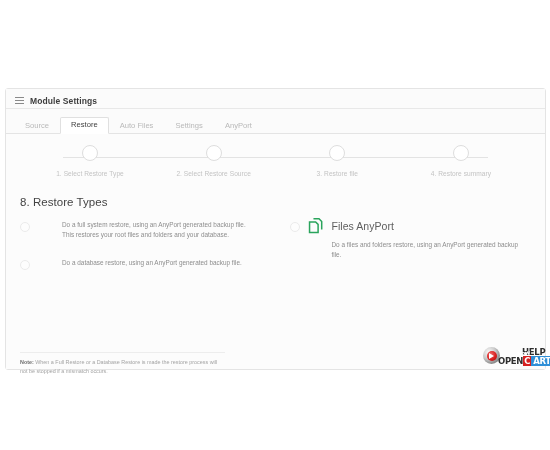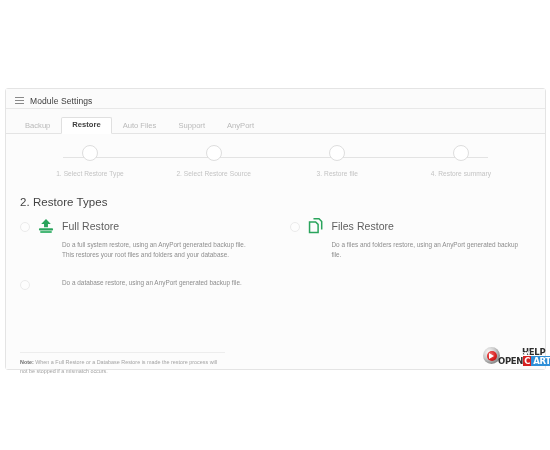--- a/index.html
+++ b/index.html
@@ -60,21 +60,21 @@
     left: 0;
     width: 9px;
     height: 1.4px;
     background: #8a8a8a;
   }
   .bars-icon i:nth-child(1) { top: 0; }
   .bars-icon i:nth-child(2) { top: 3px; }
   .bars-icon i:nth-child(3) { top: 6px; }
   .panel-title {
     font-size: 8.5px;
-    font-weight: normal;
+    font-weight: bold;
     color: #3d3d3d;
     letter-spacing: .1px;
     white-space: nowrap;
   }
 
   
   .tabs {
     position: absolute;
     left: 0;
     top: 26px;
@@ -93,21 +93,21 @@
     line-height: 1;
     border: 1px solid transparent;
     border-bottom: none;
     border-radius: 2px 2px 0 0;
     margin-bottom: -1px;
     white-space: nowrap;
     background: transparent;
   }
   .tab.active {
     color: #3f3f3f;
-    font-weight: bold;
+    font-weight: normal;
     background: #ffffff;
     border-color: #e0e0e0;
     border-bottom: 1px solid #ffffff;
   }
 
   
   .panel-body {
     position: absolute;
     left: 0;
     top: 45px;
@@ -338,24 +338,24 @@
         <span class="bars-icon">
           <i></i>
             <i></i>
             <i></i>
         </span>
         <span class="panel-title">Module Settings</span>
       </div>
     </div>
 
     <div class="tabs">
-      <div class="tab">Backup</div>
+      <div class="tab">Source</div>
       <div class="tab active">Restore</div>
       <div class="tab">Auto Files</div>
-      <div class="tab">Support</div>
+      <div class="tab">Settings</div>
       <div class="tab">AnyPort</div>
     </div>
 
     <div class="panel-body">
 
       <div class="stepper">
         <div class="stepper-track"></div>
         <div class="steps">
           <div class="step">
             <div class="step-circle"></div>
@@ -369,37 +369,29 @@
             <div class="step-circle"></div>
             <div class="step-label">3. Restore file</div>
           </div>
           <div class="step">
             <div class="step-circle"></div>
             <div class="step-label">4. Restore summary</div>
           </div>
         </div>
       </div>
 
-      <div class="section-title">2. Restore Types</div>
+      <div class="section-title">8. Restore Types</div>
 
       <div class="options">
 
         <div class="col">
 
           <div class="option">
             <span class="radio"></span>
             <div class="option-main">
-              <div class="option-head">
-                <svg class="option-icon" viewBox="0 0 24 24">
-                  <path d="M12 2.6 L18.4 9.2 H14.6 V13.6 H9.4 V9.2 H5.6 Z" fill="#2aa45c"></path>
-                  <rect x="2.6" y="14.9" width="18.8" height="3.1" rx="1.2" fill="#2aa45c"></rect>
-                  <rect x="4.2" y="18.6" width="15.6" height="2.6" rx="1" fill="#49b877"></rect>
-                </svg>
-                <span class="option-label">Full Restore</span>
-              </div>
               <div class="option-desc">Do a full system restore, using an AnyPort generated backup file. This restores your root files and folders and your database.</div>
             </div>
           </div>
 
           <div class="option">
             <span class="radio"></span>
             <div class="option-main">
               <div class="option-desc">Do a database restore, using an AnyPort generated backup file.</div>
             </div>
           </div>
@@ -409,21 +401,21 @@
         <div class="col">
 
           <div class="option">
             <span class="radio"></span>
             <div class="option-main">
               <div class="option-head">
                 <svg class="option-icon" viewBox="0 0 24 24">
                   <path d="M3.4 6.6 h8.1 l3.3 3.3 v10.7 h-11.4 z" fill="none" stroke="#2aa45c" stroke-width="2"></path>
                   <path d="M8.6 2.4 h7.4 l3.6 3.6 v10.6" fill="none" stroke="#2aa45c" stroke-width="2"></path>
                 </svg>
-                <span class="option-label">Files Restore</span>
+                <span class="option-label">Files AnyPort</span>
               </div>
               <div class="option-desc">Do a files and folders restore, using an AnyPort generated backup file.</div>
             </div>
           </div>
 
         </div>
 
       </div>
 
       <div class="note">

